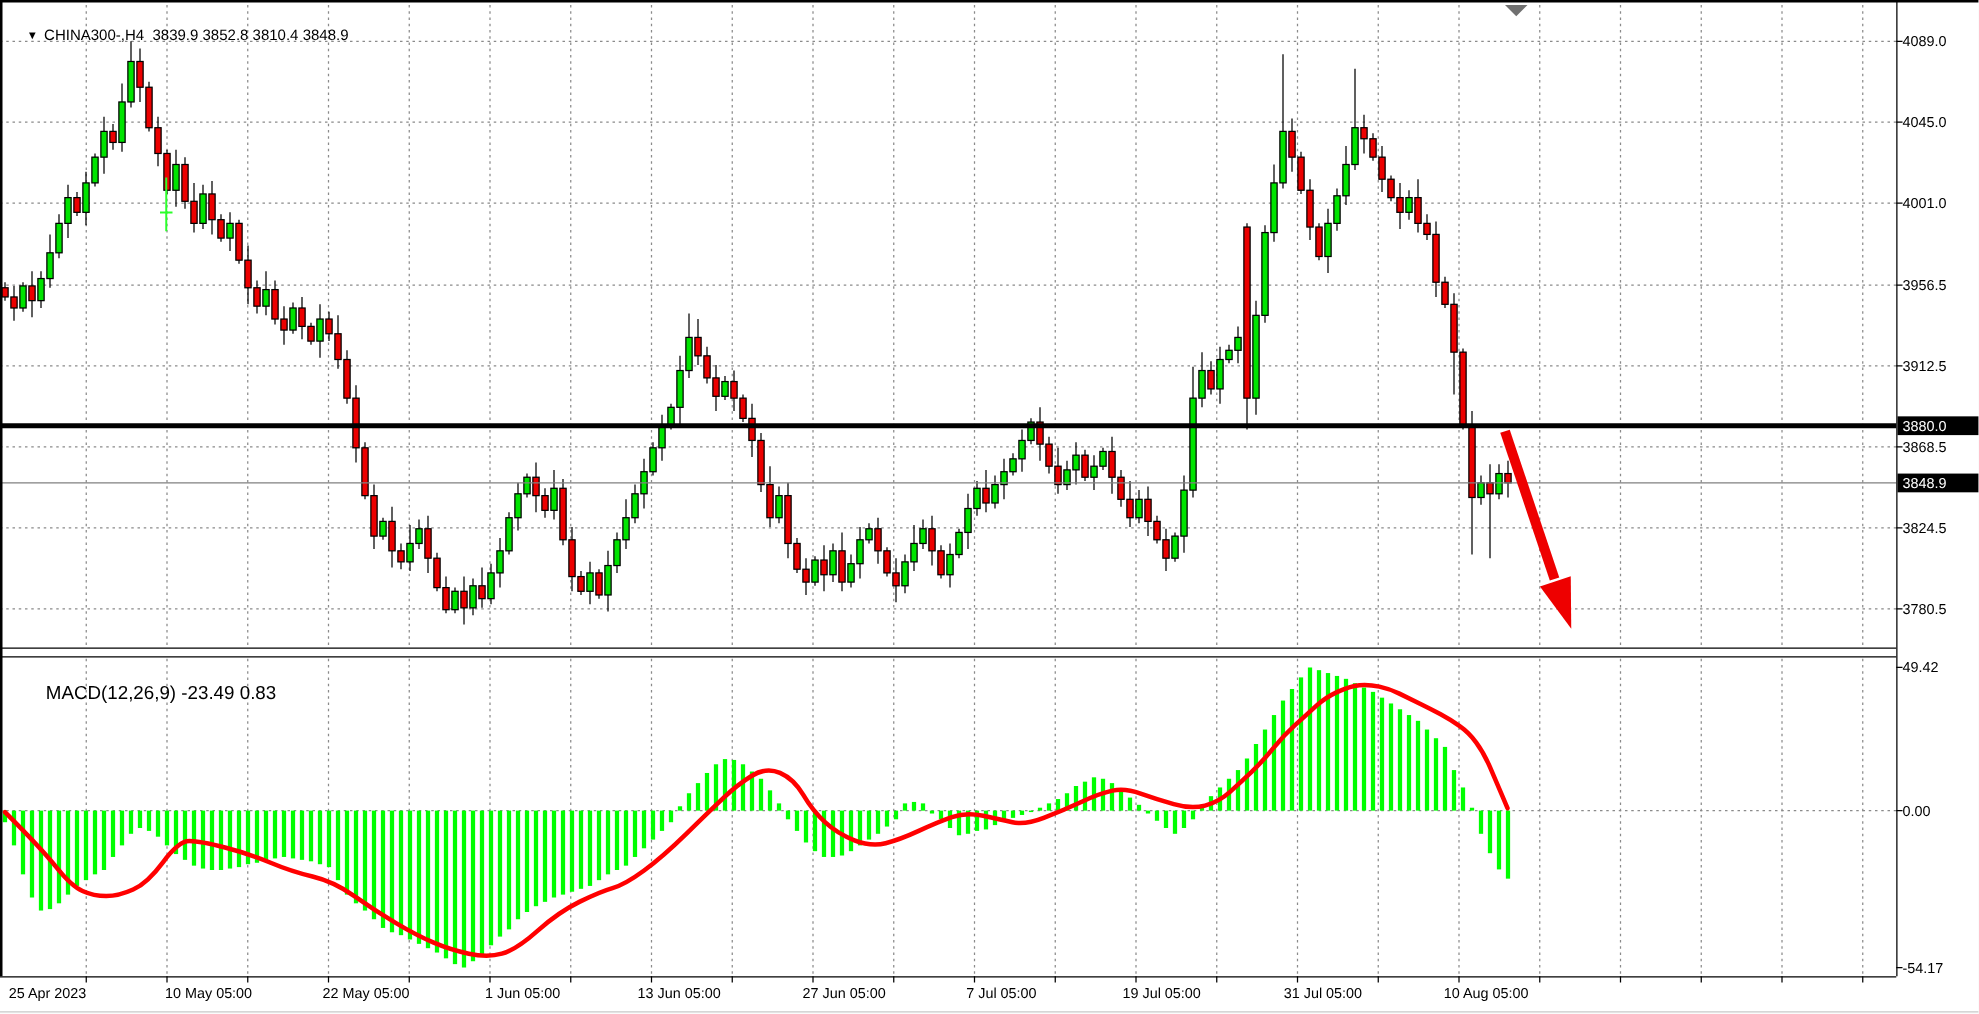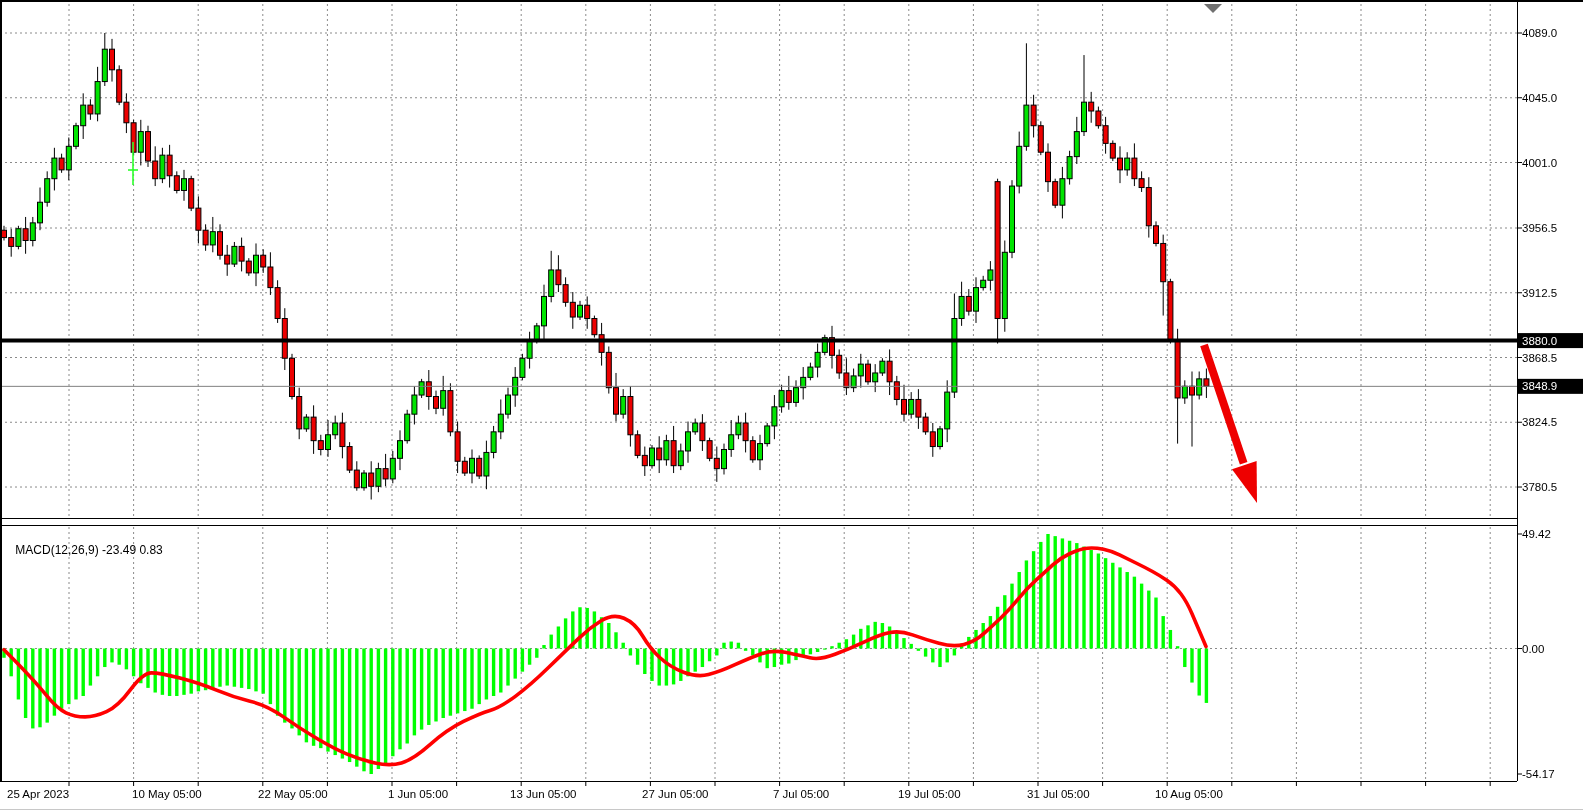--- a/index.html
+++ b/index.html
@@ -11,22 +11,22 @@
     overflow:hidden;
   }
   svg{position:absolute;left:0;top:0;}
   .title-row{
     position:absolute;left:8px;top:7px;
     font-size:12px;color:#000;z-index:5;
     white-space:pre;
   }
   .title-row .tri{font-size:9px;vertical-align:1px;margin-right:5px;}
   .macd-label-row{
-    position:absolute;left:2px;top:529px;
-    font-size:12px;color:#000;z-index:5;white-space:pre;
+    position:absolute;left:20px;top:529px;
+    font-size:15px;color:#000;z-index:5;white-space:pre;
   }
 </style>
 </head>
 <body>
 
 <div class="chart-window">
   <svg id="chart-svg" width="1583" height="811">
       <rect x="0" y="0" width="1583" height="811" fill="#ffffff"></rect>
       <line x1="69" y1="4" x2="69" y2="517" stroke="#8a8a8a" stroke-width="1" stroke-dasharray="2 3"></line>
       <line x1="69" y1="527" x2="69" y2="780" stroke="#8a8a8a" stroke-width="1" stroke-dasharray="2 3"></line>
@@ -656,17 +656,20 @@
       <line x1="1517.5" y1="0" x2="1517.5" y2="781" stroke="#000" stroke-width="1"></line>
       <line x1="0" y1="781.5" x2="1517" y2="781.5" stroke="#000" stroke-width="1"></line>
       <line x1="0" y1="809.5" x2="1583" y2="809.5" stroke="#c8c8c8" stroke-width="1"></line>
       <polygon points="1204,4 1222,4 1213,13" fill="#707070"></polygon>
       <line x1="133" y1="142" x2="133" y2="185" stroke="#2BFF2B" stroke-width="1.6"></line>
       <line x1="128" y1="170" x2="138" y2="170" stroke="#2BFF2B" stroke-width="1.6"></line>
       <line x1="1204" y1="345" x2="1243.6428512358073" y2="463.180575382218" stroke="#EE0000" stroke-width="8"></line>
       <polygon points="1231.953845938122,469.2110940291244 1256.603965939606,460.94238288938607 1257,503" fill="#EE0000"></polygon>
     </svg>
 
+  <div class="title-row">
+    <span class="tri">▼</span><span>CHINA300-,H4</span>  <span>3839.9</span> <span>3852.8</span> <span>3810.4</span> <span>3848.9</span>
+  </div>
 
   <div class="macd-label-row">
     <span>MACD(12,26,9)</span> <span>-23.49</span> <span>0.83</span>
   </div>
 </div>
 
 </body></html>

